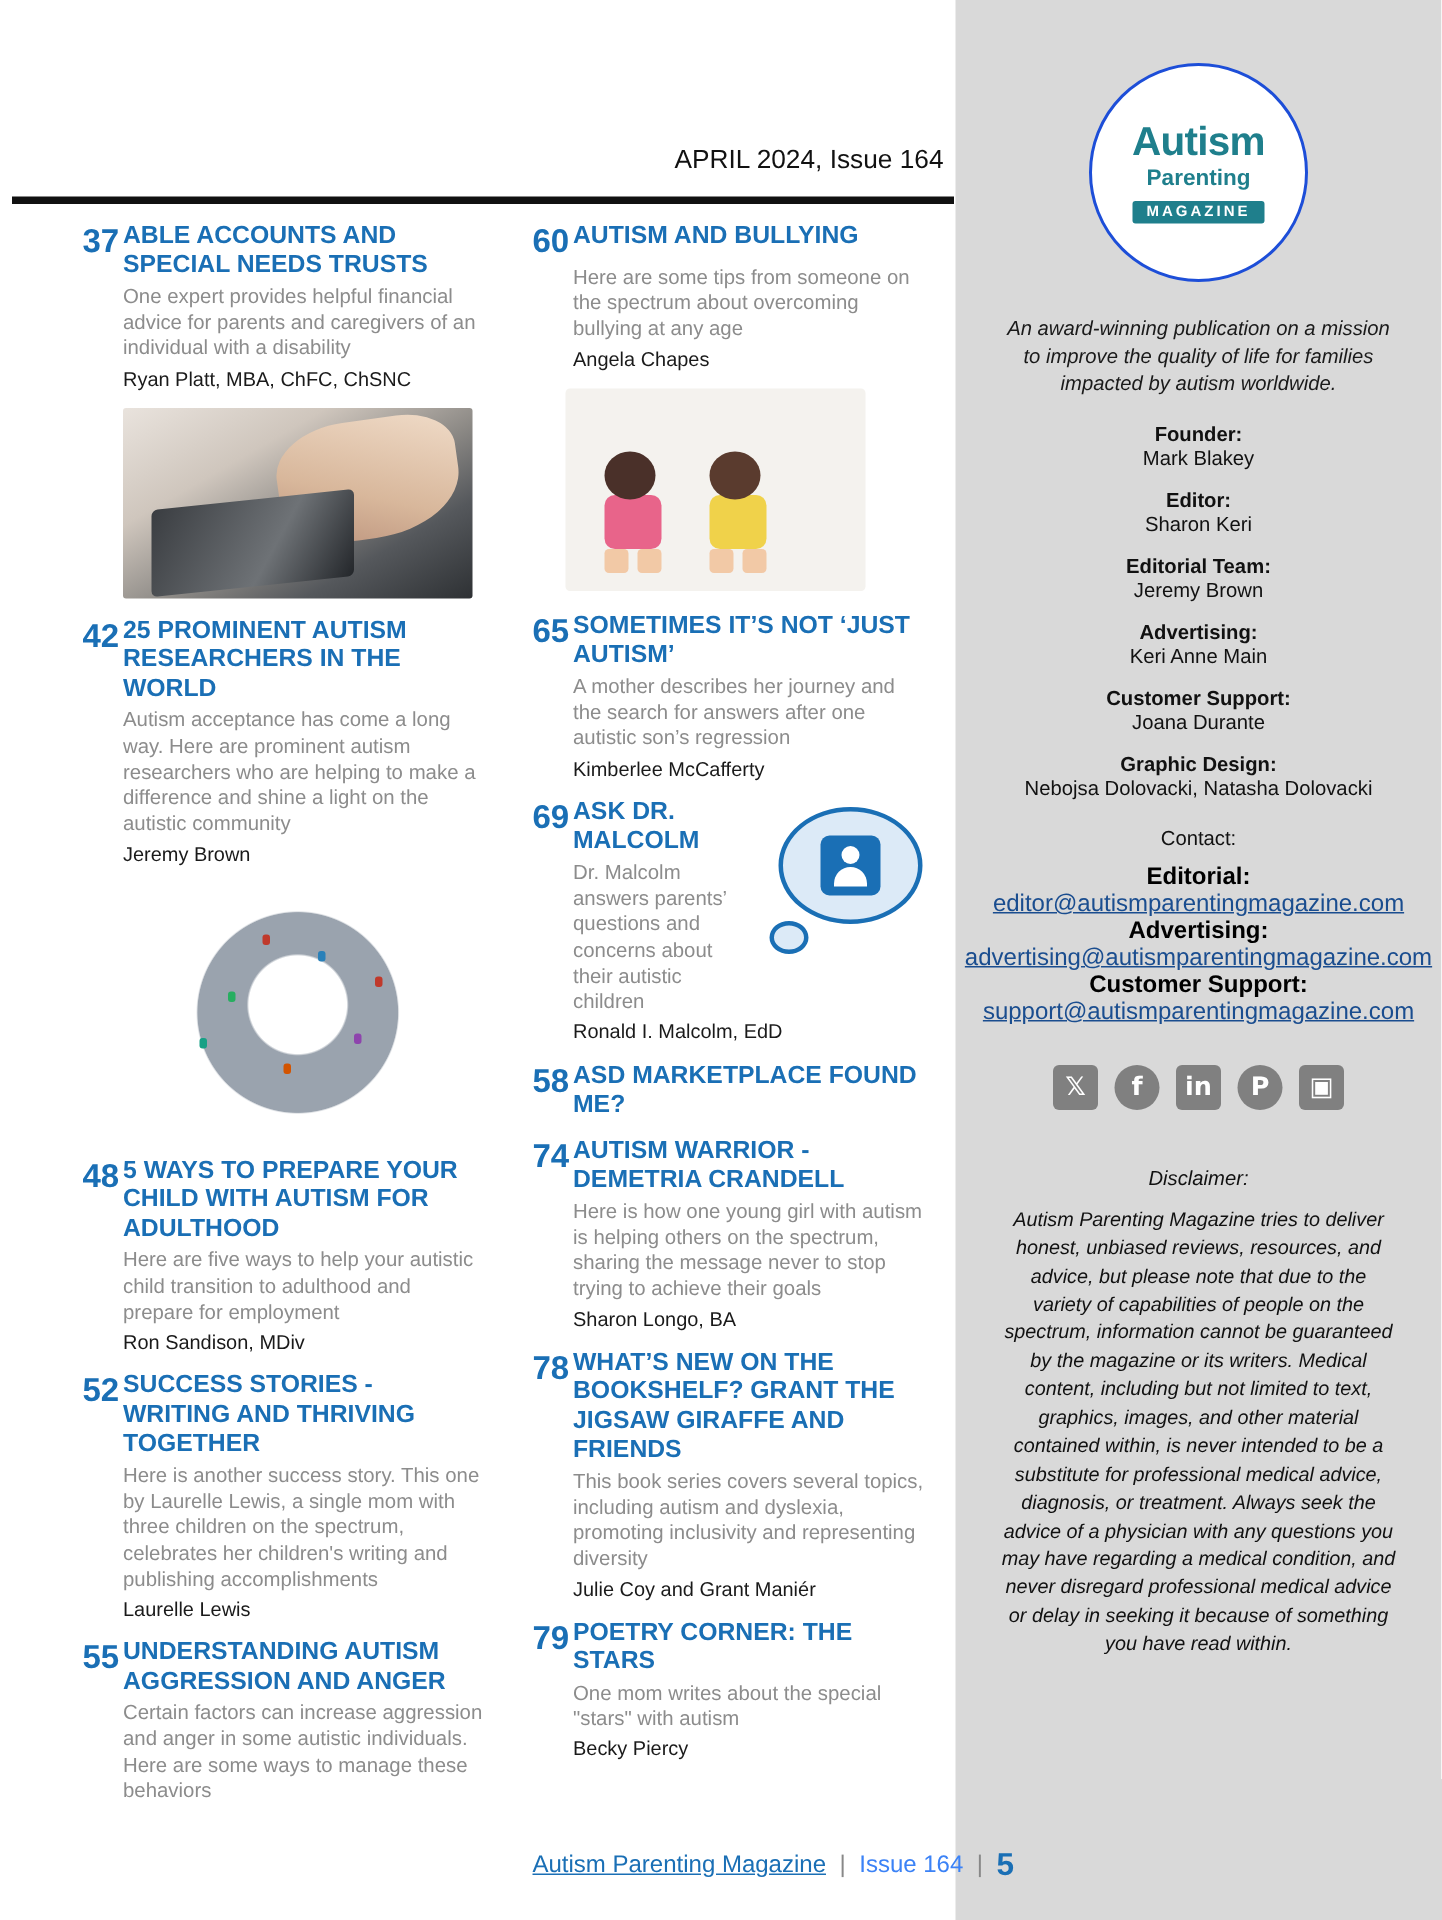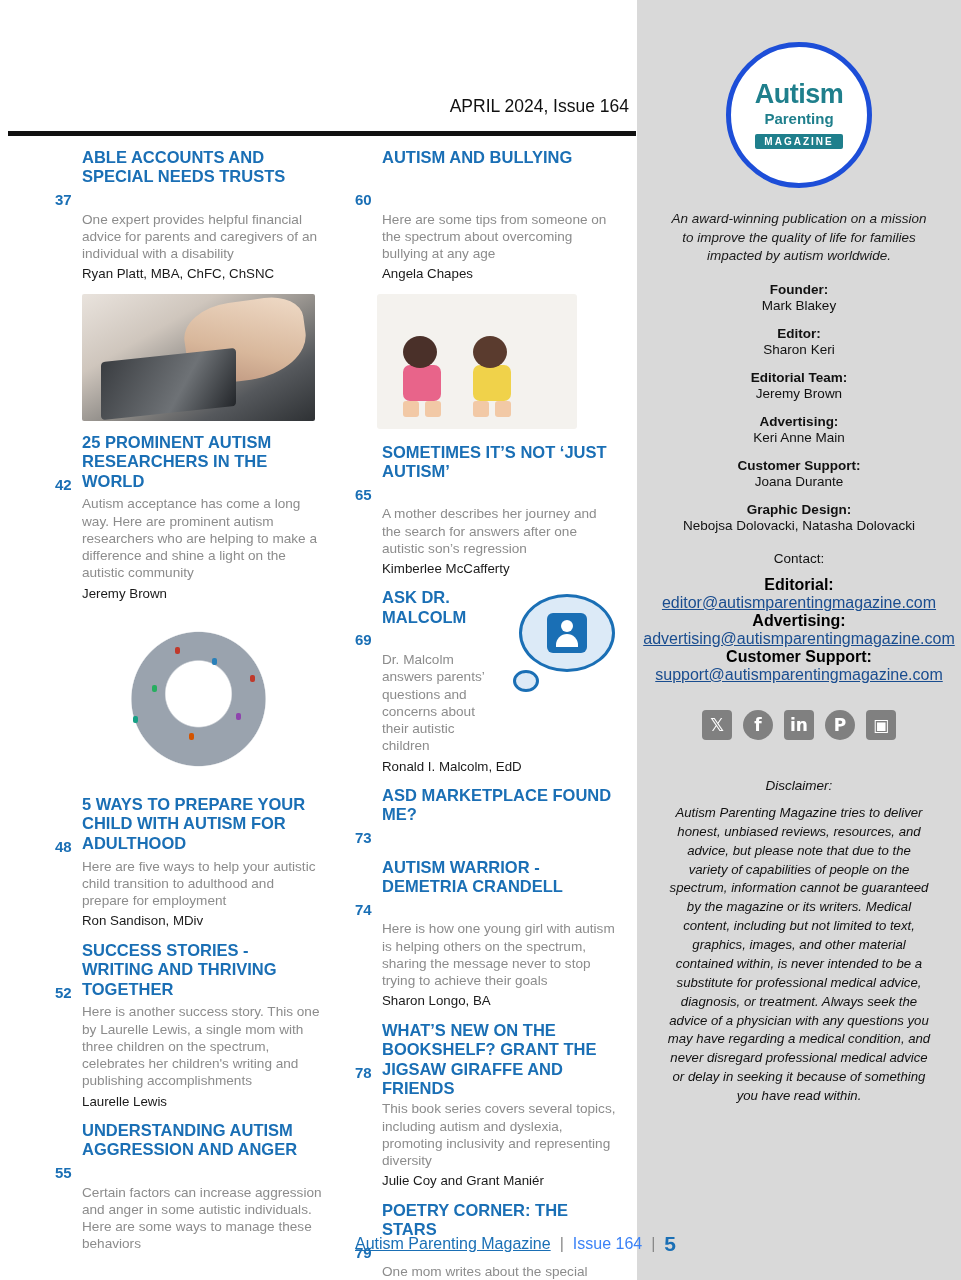--- a/index.html
+++ b/index.html
@@ -14,21 +14,21 @@
   .page { position:relative; width:914px; height:1280px; }
 
   
   .sidebar {
     position:absolute; left:637px; top:0; width:324px; height:1280px;
     background:#d9d9d9;
   }
   .logo-wrap { width:100%; display:flex; justify-content:center; margin-top:42px; }
   .logo {
     width:146px; height:146px; border-radius:50%;
-    background:#ffffff; border:5px solid #1d4ed8;
+    background:#ffffff; border:2px solid #1d4ed8;
     display:flex; flex-direction:column; align-items:center; justify-content:center;
     box-shadow:0 0 0 2px #ffffff inset;
   }
   .logo .l1 { color:#1f7f8c; font-size:27px; font-weight:bold; letter-spacing:-0.5px; line-height:1; }
   .logo .l2 { color:#1f7f8c; font-size:15px; font-weight:bold; line-height:1.4; }
   .logo .l3 {
     margin-top:5px; background:#1f7f8c; color:#ffffff; font-size:10px;
     letter-spacing:2px; padding:2px 9px; border-radius:2px; font-weight:bold;
   }
   .tagline {
@@ -69,22 +69,22 @@
 
   
   .cols { position:absolute; left:0; top:148px; width:637px; height:1070px; }
   .col { position:absolute; top:0; }
   .col-left { left:55px; width:268px; }
   .col-right { left:355px; width:262px; }
 
   .entry { margin-bottom:11px; }
   .entry-head { display:flex; align-items:flex-start; }
   .pgnum {
-    color:#1a6fb5; font-weight:bold; font-size:15px; min-width:27px;
-    line-height:1.18; flex:0 0 auto;margin-top:43px;
+    color:#1a6fb5; font-weight:bold; font-size:22px; min-width:27px;
+    line-height:1.18; flex:0 0 auto;
   }
   .etitle {
     color:#1a6fb5; font-weight:bold; font-size:16.5px; line-height:1.18;
     text-transform:uppercase;
   }
   .edesc {
     color:#8c8c8c; font-size:13.6px; line-height:1.27; margin-top:2px;
   }
   .eauth { color:#1a1a1a; font-size:13.3px; line-height:1.3; margin-top:3px; }
   .indent { margin-left:27px; }
@@ -295,21 +295,21 @@
         <div class="entry-head">
           <span class="pgnum">69</span>
           <span class="etitle" style="max-width:110px">ASK DR. MALCOLM</span>
         </div>
         <div class="edesc indent narrow">Dr. Malcolm answers parents’ questions and concerns about their autistic children</div>
         <div class="eauth indent">Ronald I. Malcolm, EdD</div>
       </div>
 
       <div class="entry">
         <div class="entry-head">
-          <span class="pgnum">73</span>
+          <span class="pgnum">58</span>
           <span class="etitle">ASD MARKETPLACE FOUND ME?</span>
         </div>
       </div>
 
       <div class="entry">
         <div class="entry-head">
           <span class="pgnum">74</span>
           <span class="etitle">AUTISM WARRIOR - DEMETRIA CRANDELL</span>
         </div>
         <div class="edesc indent">Here is how one young girl with autism is helping others on the spectrum, sharing the message never to stop trying to achieve their goals</div>

